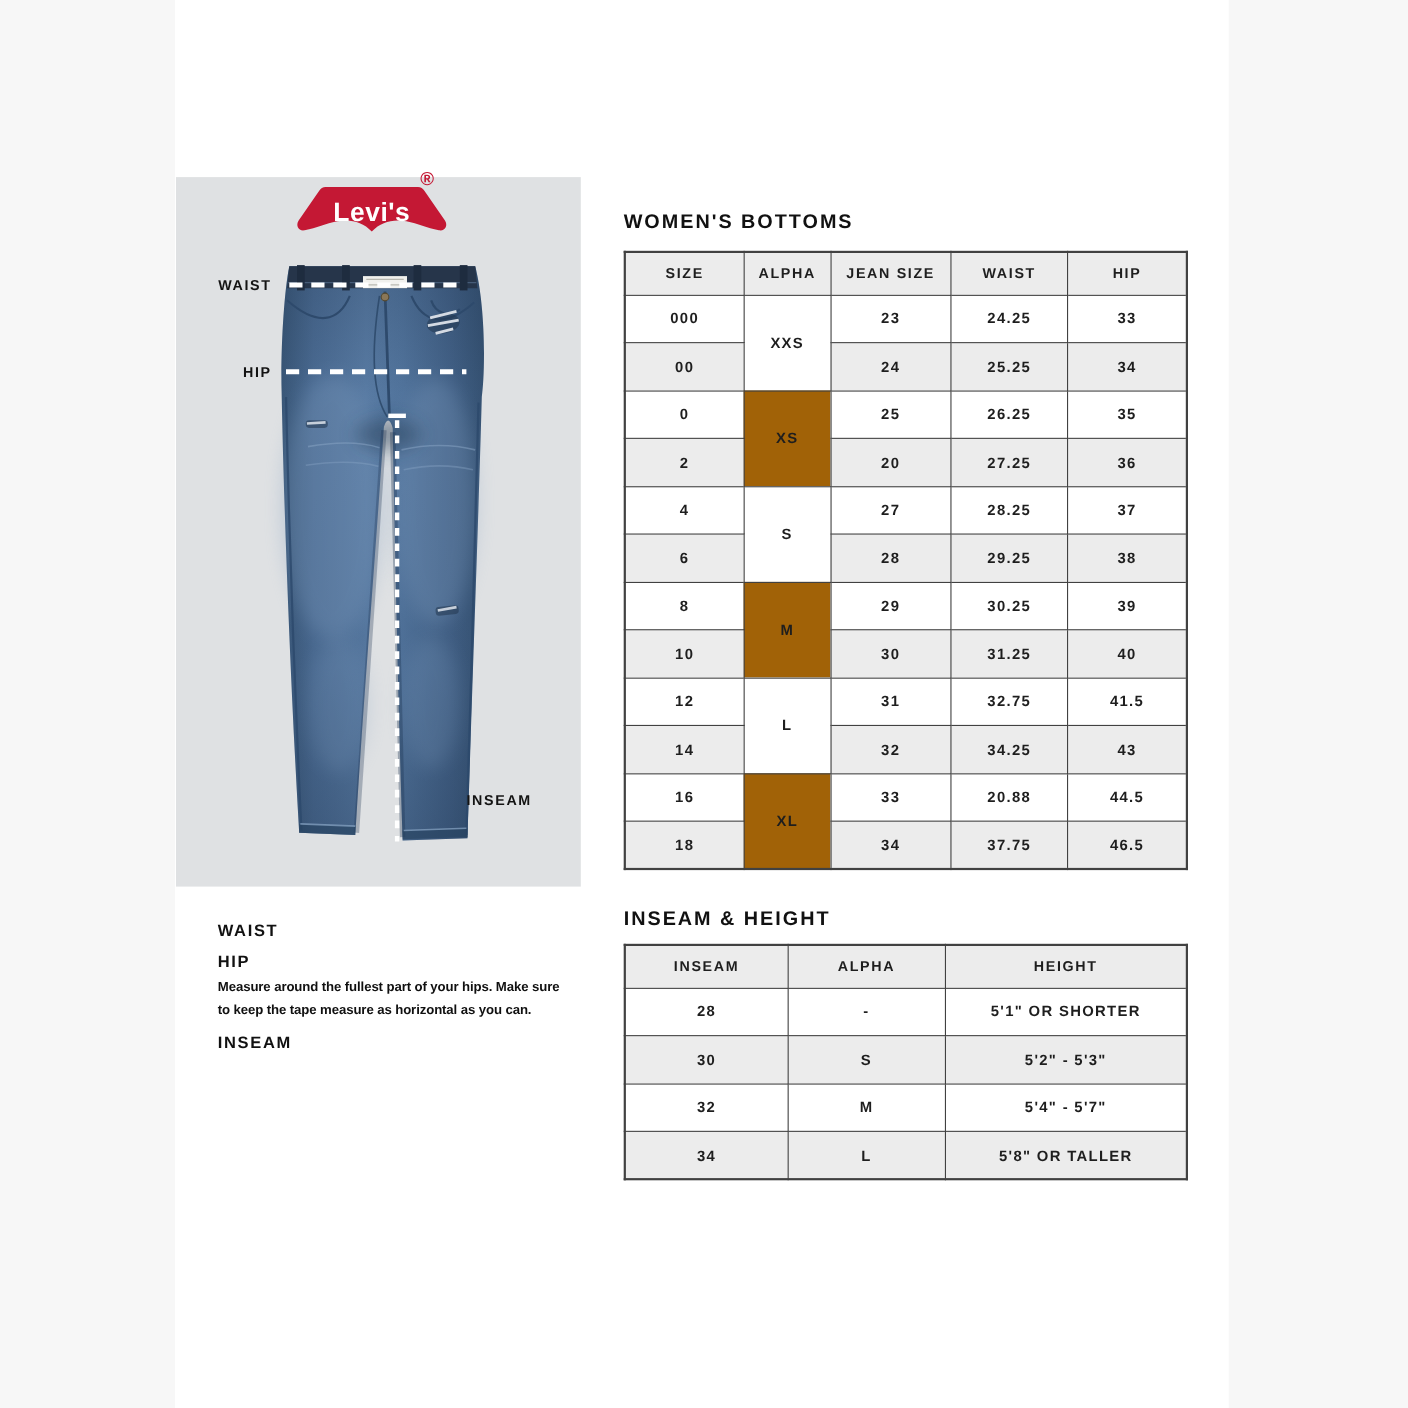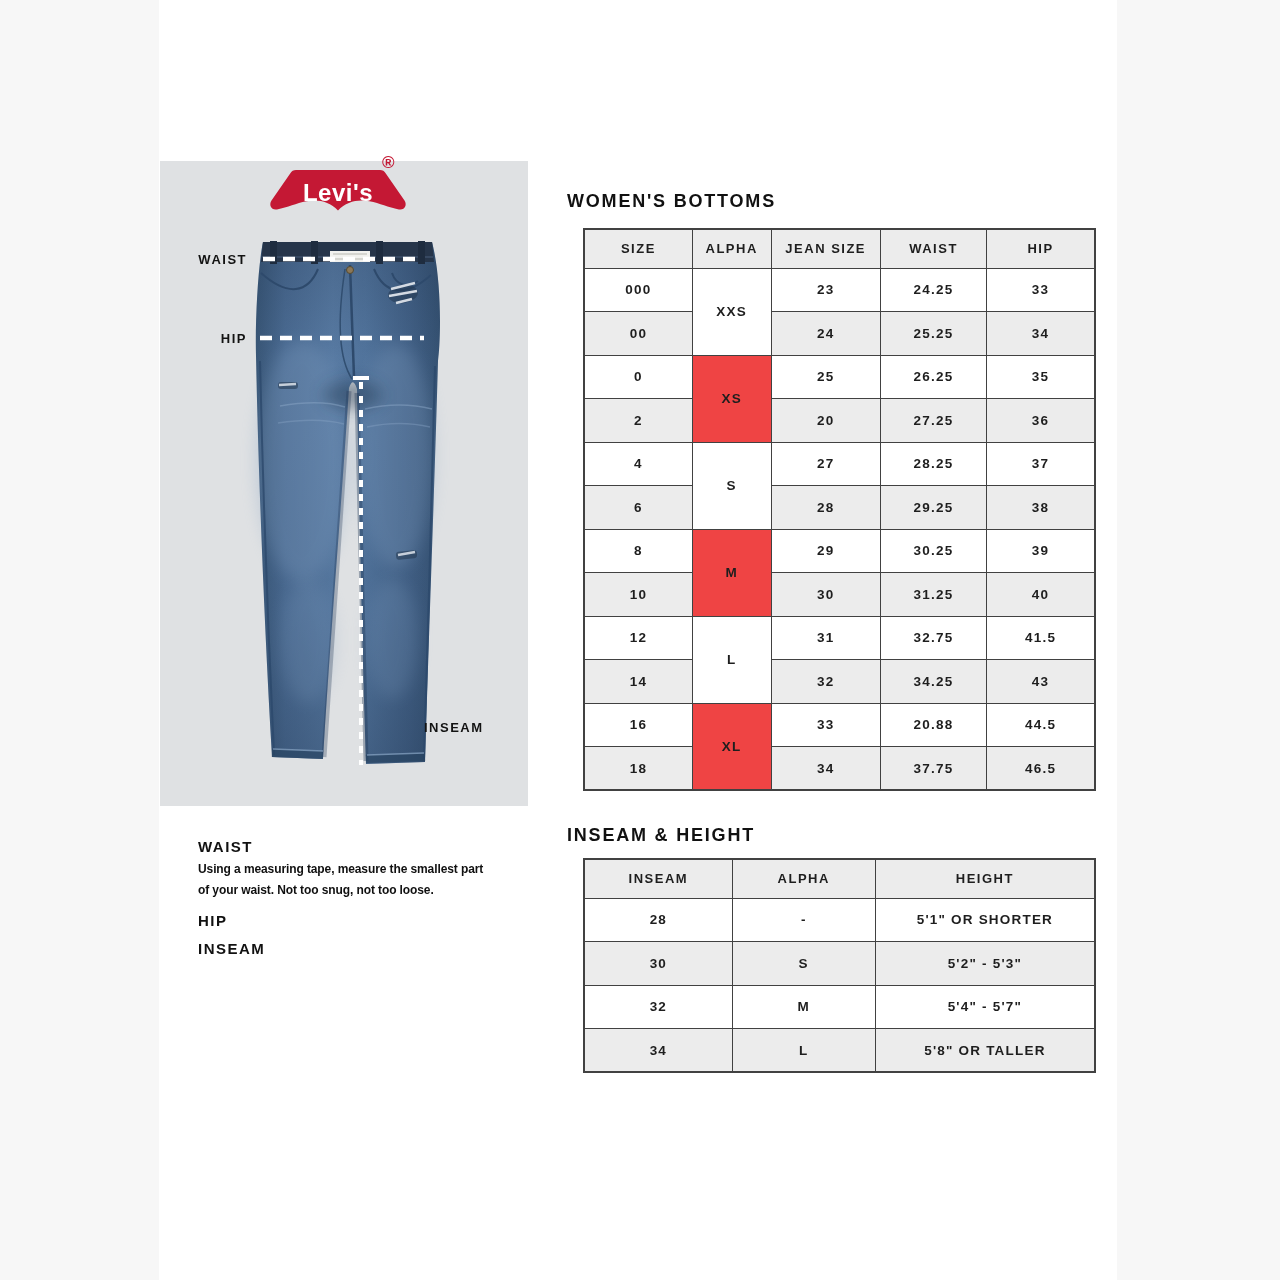--- a/index.html
+++ b/index.html
@@ -41,34 +41,34 @@
   .section-title {
     position:absolute; font-size:18px; font-weight:800; letter-spacing:1.8px;
     color:#111; white-space:nowrap;
   }
   #bottoms-title { left:408px; top:191px; }
   #inseam-title  { left:408px; top:825px; }
 
   
   table {
     position:absolute; border-collapse:collapse; table-layout:fixed;
-    width:513px; background:#fff; border:2px solid #414141;margin-left:16px;
+    width:513px; background:#fff; border:2px solid #414141;
   }
   #bottoms-table { left:408px; top:228px; }
   #inseam-table  { left:408px; top:858px; }
   th, td {
     border:1px solid #414141; text-align:center; vertical-align:middle;
     font-size:13.5px; font-weight:700; letter-spacing:1.2px; color:#1e1e1e;
     background:#fff; padding:0;
   }
   thead th { background:#ececec; height:39px; font-size:13px; letter-spacing:1.5px; }
   tbody td { height:43.5px; }
   tr.alt td { background:#ececec; }
   td.cell-white { background:#ffffff; }
-  td.cell-gray  { background:#ef4444; }
+  td.cell-gray  { background:#a16207; }
 
   
   .guide { position:absolute; left:39px; top:839px; width:365px; }
   .guide section { margin-bottom:12px; }
   .guide h3 {
     font-size:15px; font-weight:800; letter-spacing:1.5px; color:#111;
     line-height:16px; margin-bottom:4px;
   }
   .guide p {
     font-size:12px; font-weight:700; letter-spacing:-0.1px; color:#101010;
@@ -295,25 +295,25 @@
             <td>34</td>
             <td>37.75</td>
             <td>46.5</td>
           </tr>
         </tbody>
     </table>
 
     <div class="guide">
         <section>
           <h3>WAIST</h3>
-          <p>Using a measuring tape, measure the smallest part
-of your waist. Not too snug, not too loose.</p>
         </section>
         <section>
           <h3>HIP</h3>
+          <p>Measure around the fullest part of your hips. Make sure
+to keep the tape measure as horizontal as you can.</p>
         </section>
         <section>
           <h3>INSEAM</h3>
         </section>
       </div>
 
     <h2 class="section-title" id="inseam-title">INSEAM &amp; HEIGHT</h2>
 
     <table id="inseam-table">
       <colgroup>

